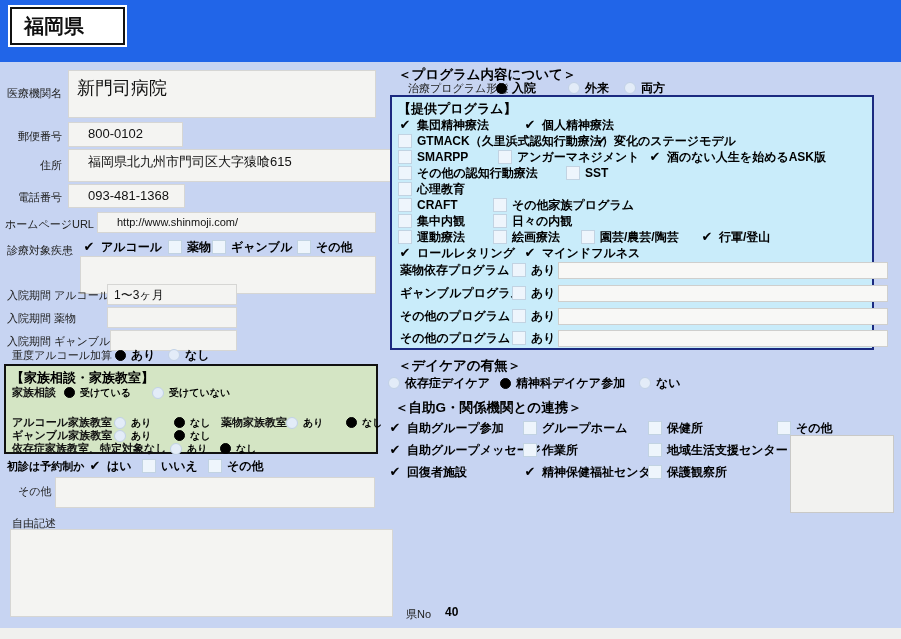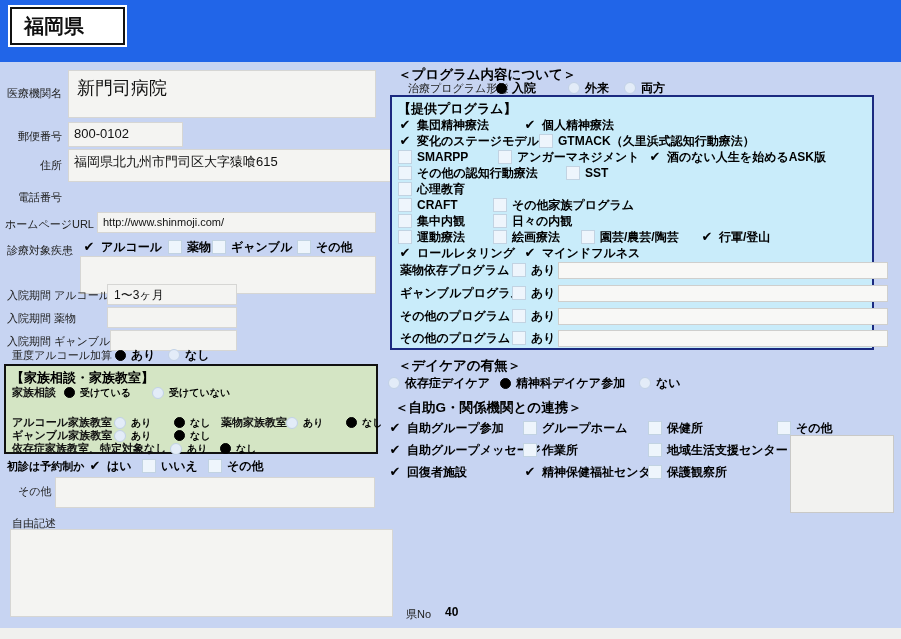--- a/index.html
+++ b/index.html
@@ -3,21 +3,21 @@
 <meta charset="utf-8">
 <style>
   html,body{margin:0;padding:0}
   .page{position:relative;width:901px;height:639px;background:var(--page_bg,#c7d4f2);
     font-family:"Liberation Sans","DejaVu Sans",sans-serif;overflow:hidden;color:#111}
   .abs{position:absolute;box-sizing:border-box}
   .hdr{background:var(--header_blue,#2165e8)}
   .prefbox{background:#fff;border:2px solid #111;box-shadow:0 0 0 2px #fff;
     display:flex;align-items:center;padding-left:12px;font-size:20px;font-weight:700}
   .fld{background:var(--field_bg,#f4f4f2);border:1px solid #d6d6d4;box-sizing:border-box;
-    font-size:13px;color:#111;padding:3px 5px;overflow:hidden;white-space:nowrap}
+    font-size:13px;color:#111;padding:3px 19px;overflow:hidden;white-space:nowrap}
   .lab{font-size:11px;color:#222;white-space:nowrap}
   .lab.r{text-align:right}
   .row{display:flex;align-items:center}
   .opt{display:flex;align-items:center;gap:5px;box-sizing:border-box;flex:none}
   .bl{font-weight:700;font-size:12px;color:#000;white-space:nowrap}
   .cb{width:12px;height:12px;background:#eef5fc;border:1px solid #c2d3e2;display:inline-flex;
     align-items:center;justify-content:center;flex:none;line-height:0}
   .cb.checked{background:transparent;border-color:transparent}
   .cb.checked::before{content:"\2714";font-size:13px;font-weight:700;color:#000}
   .rd{width:10px;height:10px;border-radius:50%;background:#e3ecf8;border:1px solid #c2d2e6;flex:none}
@@ -45,20 +45,21 @@
   <div class="abs lab r" style="left:0;top:86px;width:62px">医療機関名</div>
   <div class="abs fld" style="left:68px;top:70px;width:308px;height:48px;font-size:18px;padding:5px 8px">新門司病院</div>
 
   <div class="abs lab r" style="left:0;top:129px;width:62px">郵便番号</div>
   <div class="abs fld" style="left:68px;top:122px;width:115px;height:25px">800-0102</div>
 
   <div class="abs lab r" style="left:0;top:158px;width:62px">住所</div>
   <div class="abs fld" style="left:68px;top:149px;width:352px;height:33px">福岡県北九州市門司区大字猿喰615</div>
 
   <div class="abs lab r" style="left:0;top:190px;width:62px">電話番号</div>
+  <div class="abs fld" style="left:68px;top:184px;width:117px;height:24px">093-481-1368</div>
 
   <div class="abs lab r" style="left:2px;top:217px;width:92px">ホームページURL</div>
   <div class="abs fld" style="left:97px;top:212px;width:279px;height:21px;font-size:11px">http://www.shinmoji.com/</div>
 
   <div class="abs lab" style="left:7px;top:243px">診療対象疾患</div>
   <div class="abs row" style="left:82px;top:239px;height:16px">
     <span class="opt" style="width:86px">
         <span class="cb checked"></span>
         <span class="bl">アルコール</span>
       </span>
@@ -201,27 +202,27 @@
       <span class="opt" style="width:125px">
           <span class="cb checked"></span>
           <span class="bl">集団精神療法</span>
         </span>
       <span class="opt">
           <span class="cb checked"></span>
           <span class="bl">個人精神療法</span>
         </span>
     </div>
     <div class="abs row" style="left:6px;top:37px;height:14px">
+      <span class="opt" style="width:197px">
+          <span class="cb"></span>
+          <span class="bl">GTMACK（久里浜式認知行動療法）</span>
+        </span>
       <span class="opt">
           <span class="cb checked"></span>
           <span class="bl">変化のステージモデル</span>
-        </span>
-      <span class="opt" style="width:197px">
-          <span class="cb"></span>
-          <span class="bl">GTMACK（久里浜式認知行動療法）</span>
         </span>
     </div>
     <div class="abs row" style="left:6px;top:53px;height:14px">
       <span class="opt" style="width:100px">
           <span class="cb"></span>
           <span class="bl">SMARPP</span>
         </span>
       <span class="opt" style="width:150px">
           <span class="cb"></span>
           <span class="bl">アンガーマネジメント</span>

